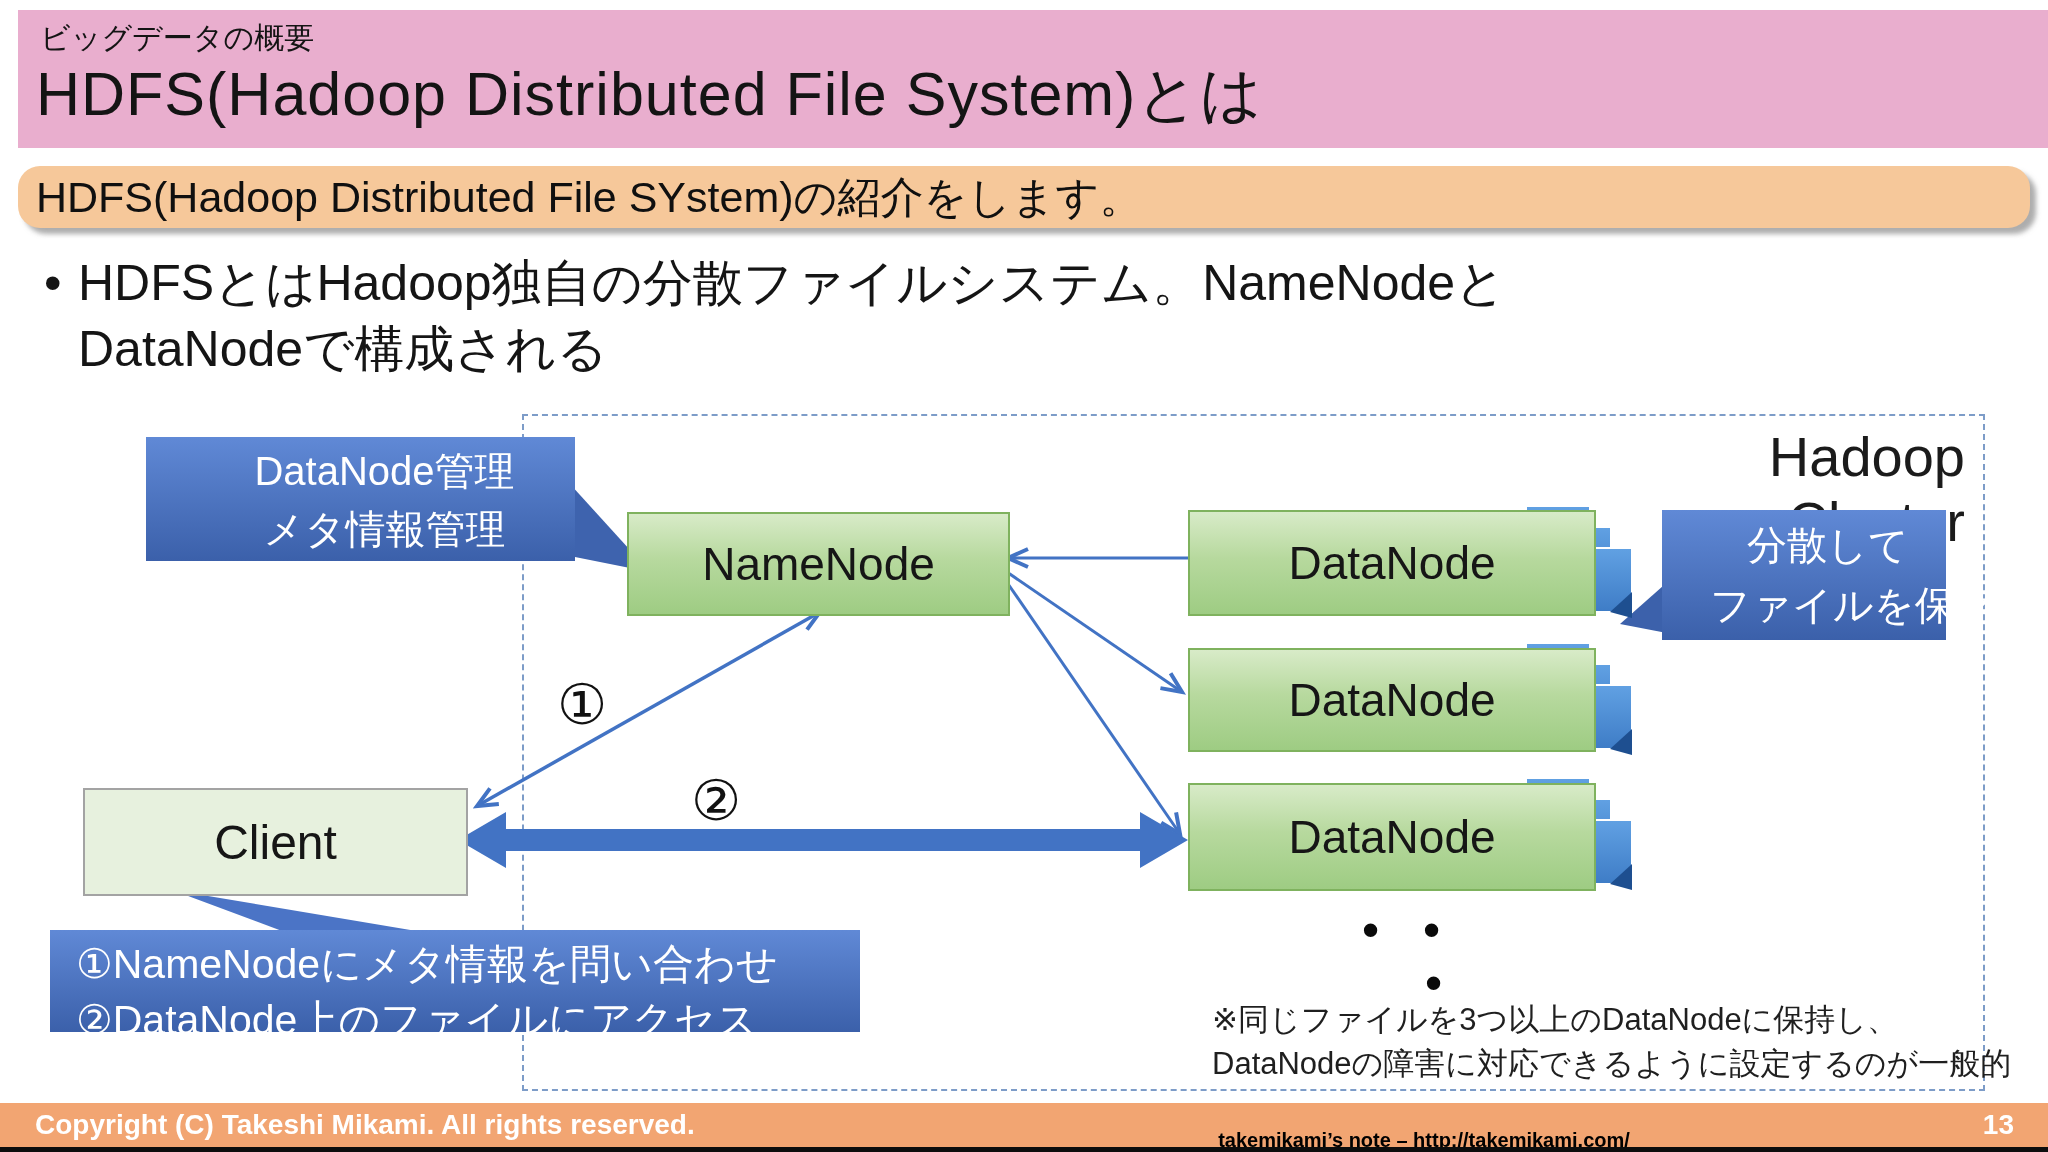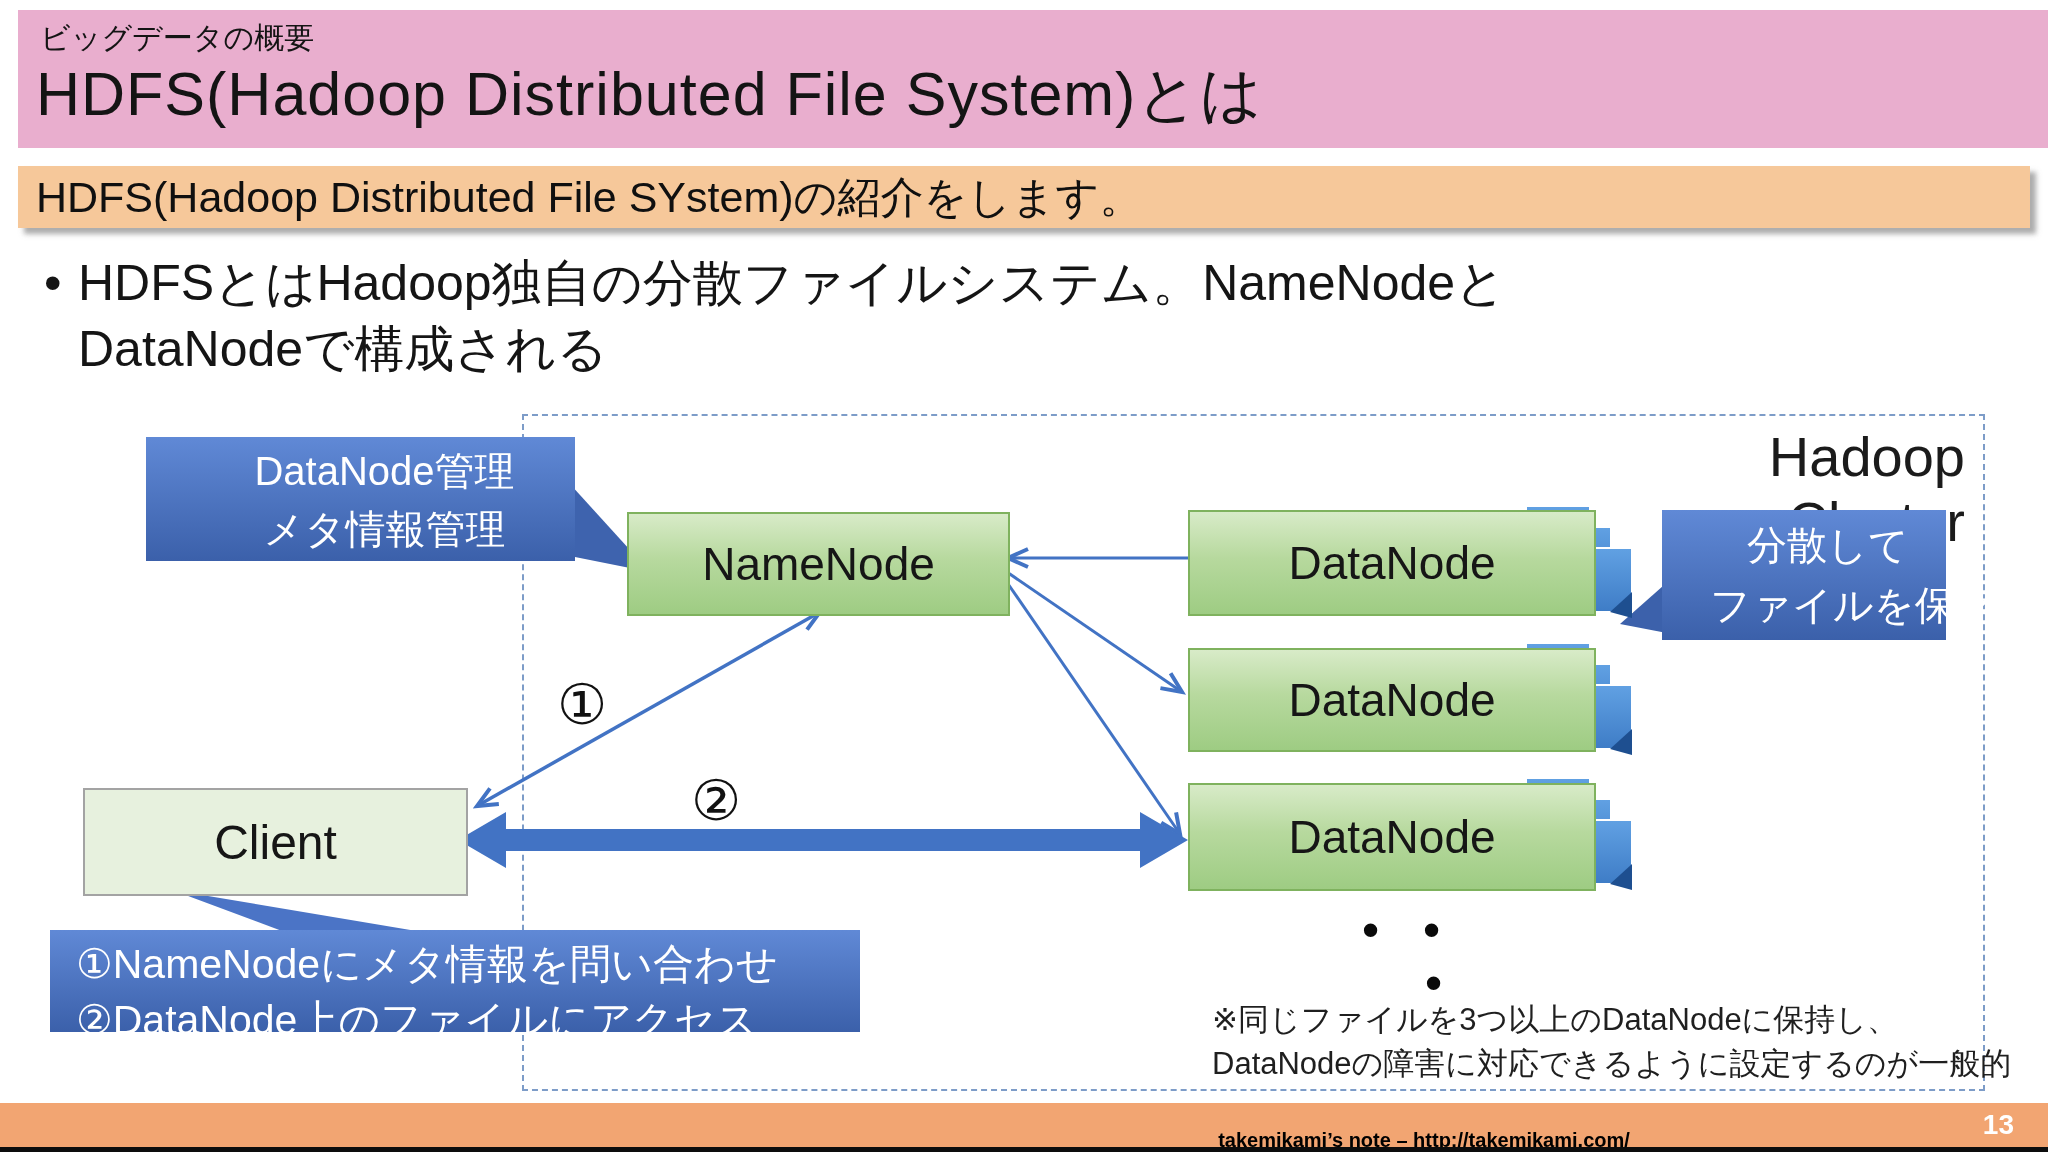--- a/index.html
+++ b/index.html
@@ -6,21 +6,21 @@
   .page{position:relative;width:2048px;height:1152px;background:#ffffff;overflow:hidden;
         font-family:"Liberation Sans","DejaVu Sans",sans-serif;color:#1a1a1a;}
 
   
   .header{position:absolute;left:18px;top:10px;width:2030px;height:138px;background:#E9AECE;}
   .eyebrow{position:absolute;left:22px;top:8px;font-size:30px;color:#141414;}
   .title{position:absolute;left:18px;top:44px;font-size:61px;color:#141414;letter-spacing:1px;}
 
   
   .banner{position:absolute;left:18px;top:166px;width:2012px;height:62px;background:#F6C89A;
-          box-shadow:6px 6px 5px rgba(105,105,105,0.55);}
+          box-shadow:6px 6px 5px rgba(105,105,105,0.55);border-radius:22px;}
   .banner span{position:absolute;left:18px;top:0;line-height:62px;font-size:43px;color:#101010;}
 
   
   .bullet{position:absolute;left:44px;top:250px;display:flex;}
   .bmark{font-size:50px;line-height:66px;width:34px;color:#151515;}
   .btext div{font-size:50px;line-height:66px;color:#151515;}
 
   
   .diagram{position:absolute;left:0;top:0;width:2048px;height:1152px;}
   .cluster-box{position:absolute;left:522px;top:414px;width:1459px;height:673px;
@@ -178,18 +178,19 @@
     <span class="dot dot3">•</span>
 
     <div class="note">
       <div>※同じファイルを3つ以上のDataNodeに保持し、</div>
       <div>DataNodeの障害に対応できるように設定するのが一般的</div>
     </div>
 
   </div>
 
   <div class="footer">
+    <span class="copy">Copyright (C) Takeshi Mikami. All rights reserved.</span>
     <span class="site">takemikami’s note – http://takemikami.com/</span>
     <span class="pagenum">13</span>
   </div>
   <div class="bottom-strip"></div>
 
 </div>
 
 </body></html>

